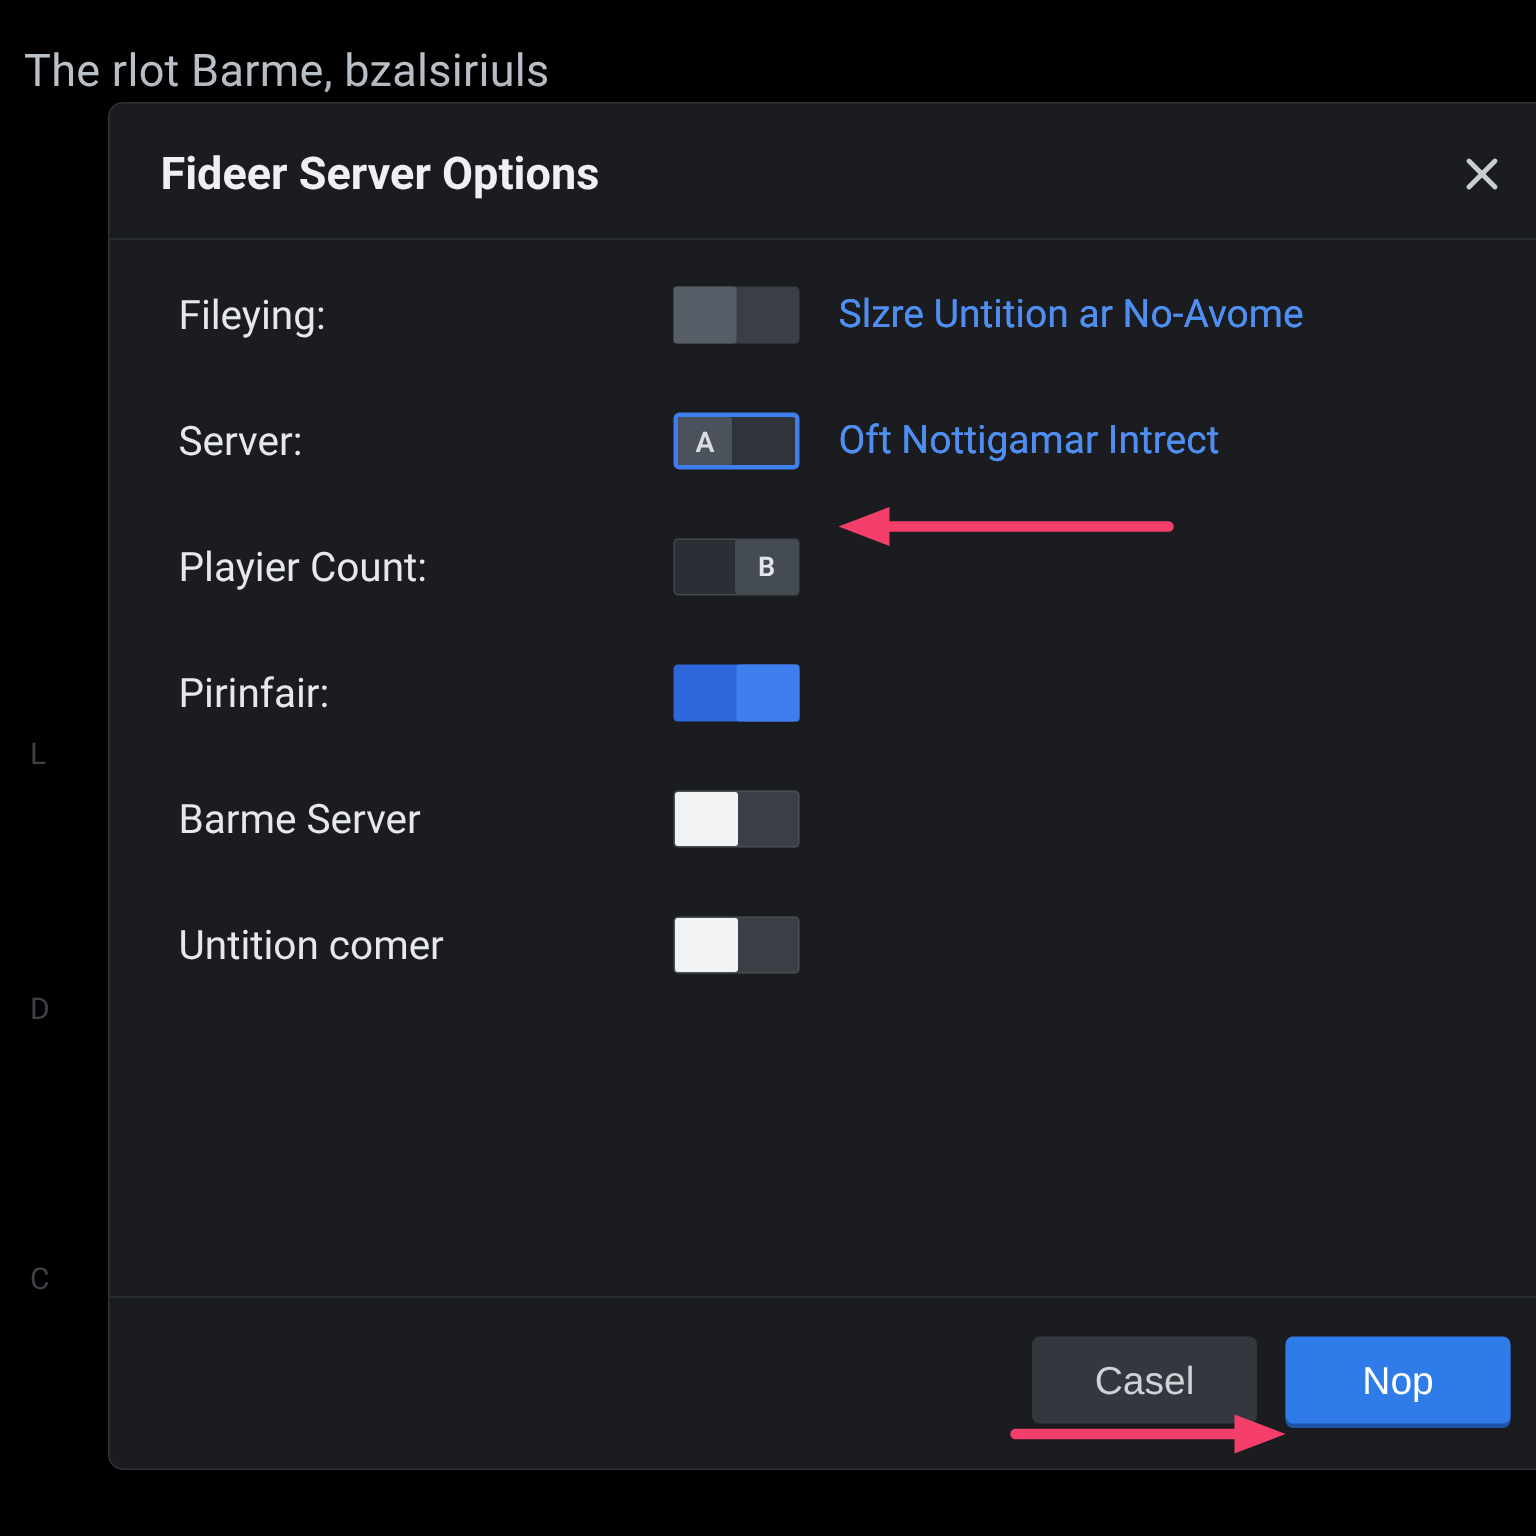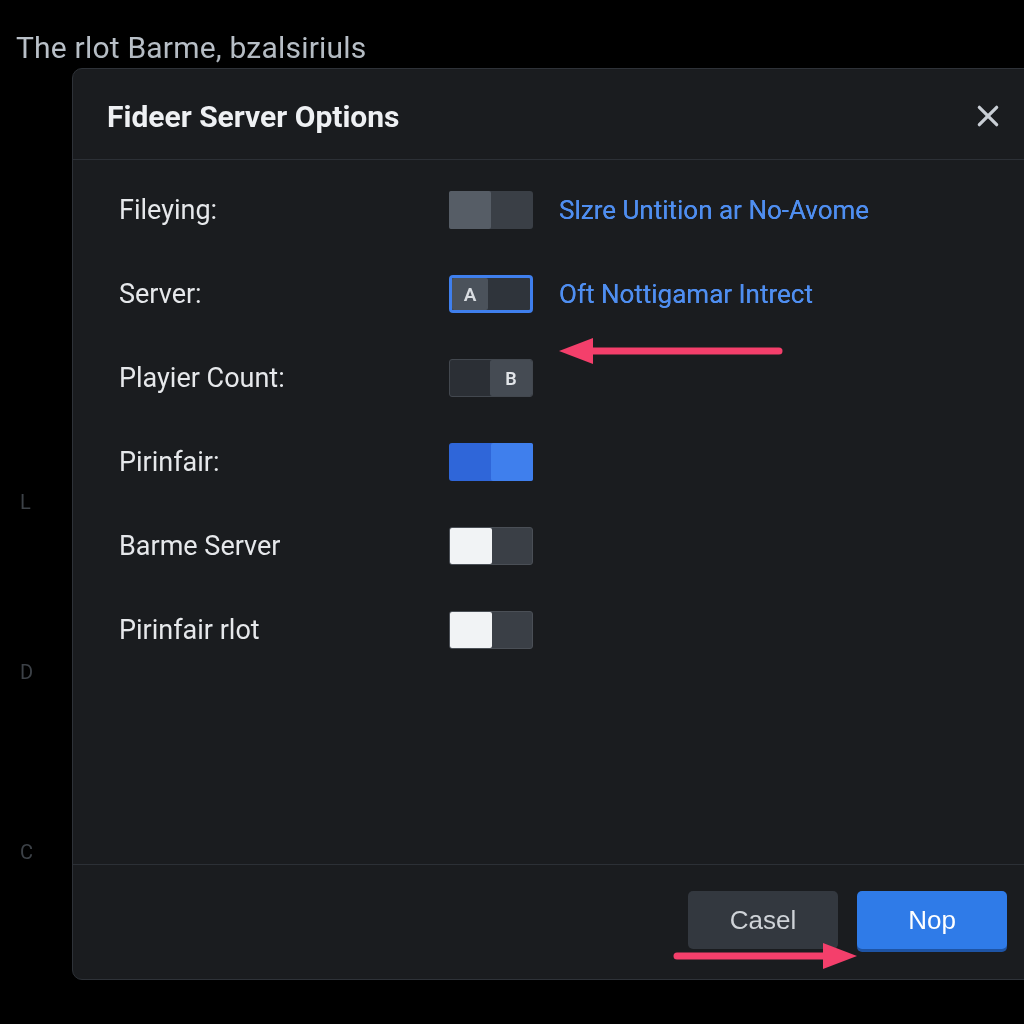--- a/index.html
+++ b/index.html
@@ -266,21 +266,21 @@
       <div class="label">Barme Server</div>
       <div class="control-col">
         <div class="toggle t-white-left">
             <div class="knob"></div>
           </div>
       </div>
       <div class="link-col"></div>
     </div>
 
     <div class="row">
-      <div class="label">Pirinfair rlot</div>
+      <div class="label">Untition comer</div>
       <div class="control-col">
         <div class="toggle t-white-left">
             <div class="knob"></div>
           </div>
       </div>
       <div class="link-col"></div>
     </div>
 
     <div class="arrow" style="left:480px; top:174px;">
       <svg width="230" height="34" viewBox="0 0 230 34">

